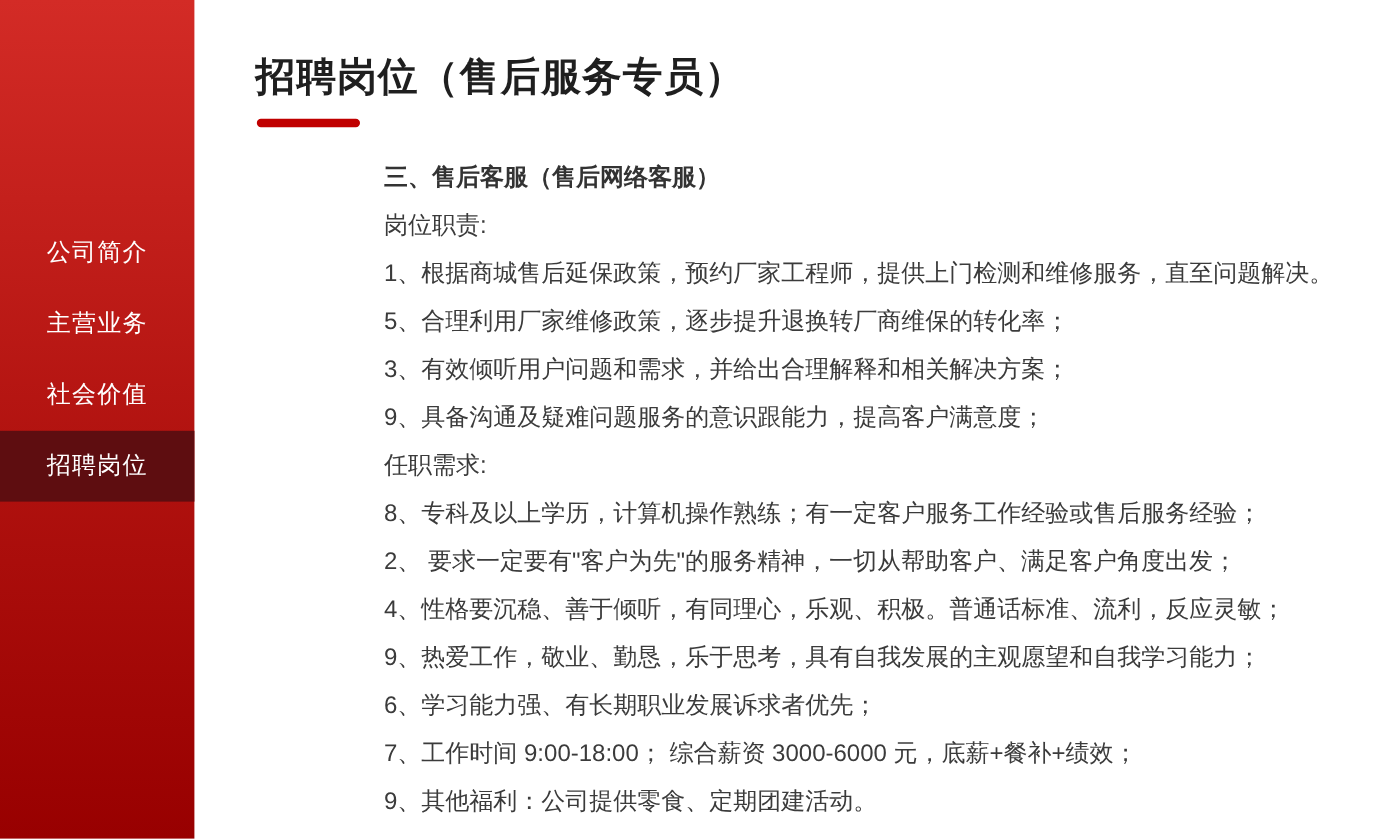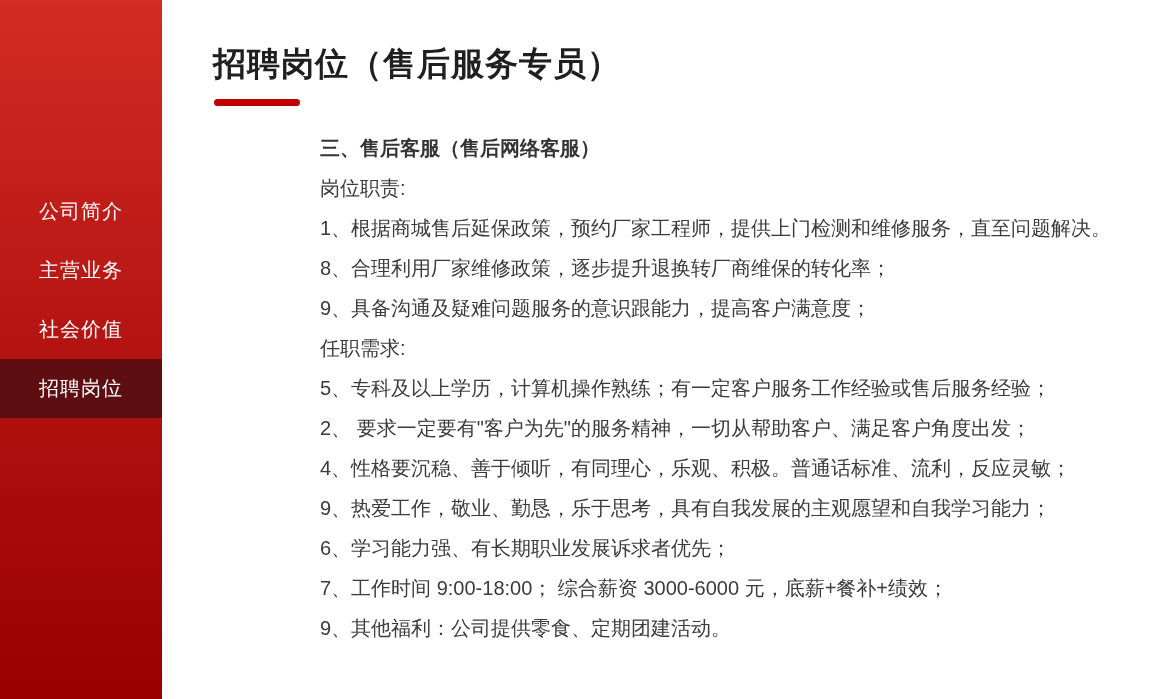--- a/index.html
+++ b/index.html
@@ -95,24 +95,25 @@
 </aside>
 
 <main class="main">
   <h1 class="page-title">招聘岗位（售后服务专员）</h1>
   <div class="title-underline"></div>
 
   <div class="job-text">
     <div class="job-line section-heading">三、售后客服（售后网络客服）</div>
     <div class="job-line">岗位职责:</div>
     <div class="job-line">1、根据商城售后延保政策，预约厂家工程师，提供上门检测和维修服务，直至问题解决。</div>
-    <div class="job-line">8、合理利用厂家维修政策，逐步提升退换转厂商维保的转化率；</div>
+    <div class="job-line">5、合理利用厂家维修政策，逐步提升退换转厂商维保的转化率；</div>
+    <div class="job-line">3、有效倾听用户问题和需求，并给出合理解释和相关解决方案；</div>
     <div class="job-line">9、具备沟通及疑难问题服务的意识跟能力，提高客户满意度；</div>
     <div class="job-line">任职需求:</div>
-    <div class="job-line">5、专科及以上学历，计算机操作熟练；有一定客户服务工作经验或售后服务经验；</div>
+    <div class="job-line">8、专科及以上学历，计算机操作熟练；有一定客户服务工作经验或售后服务经验；</div>
     <div class="job-line">2、 要求一定要有"客户为先"的服务精神，一切从帮助客户、满足客户角度出发；</div>
     <div class="job-line">4、性格要沉稳、善于倾听，有同理心，乐观、积极。普通话标准、流利，反应灵敏；</div>
     <div class="job-line">9、热爱工作，敬业、勤恳，乐于思考，具有自我发展的主观愿望和自我学习能力；</div>
     <div class="job-line">6、学习能力强、有长期职业发展诉求者优先；</div>
     <div class="job-line">7、工作时间 9:00-18:00； 综合薪资 3000-6000 元，底薪+餐补+绩效；</div>
     <div class="job-line">9、其他福利：公司提供零食、定期团建活动。</div>
   </div>
 </main>
 
 </body></html>

